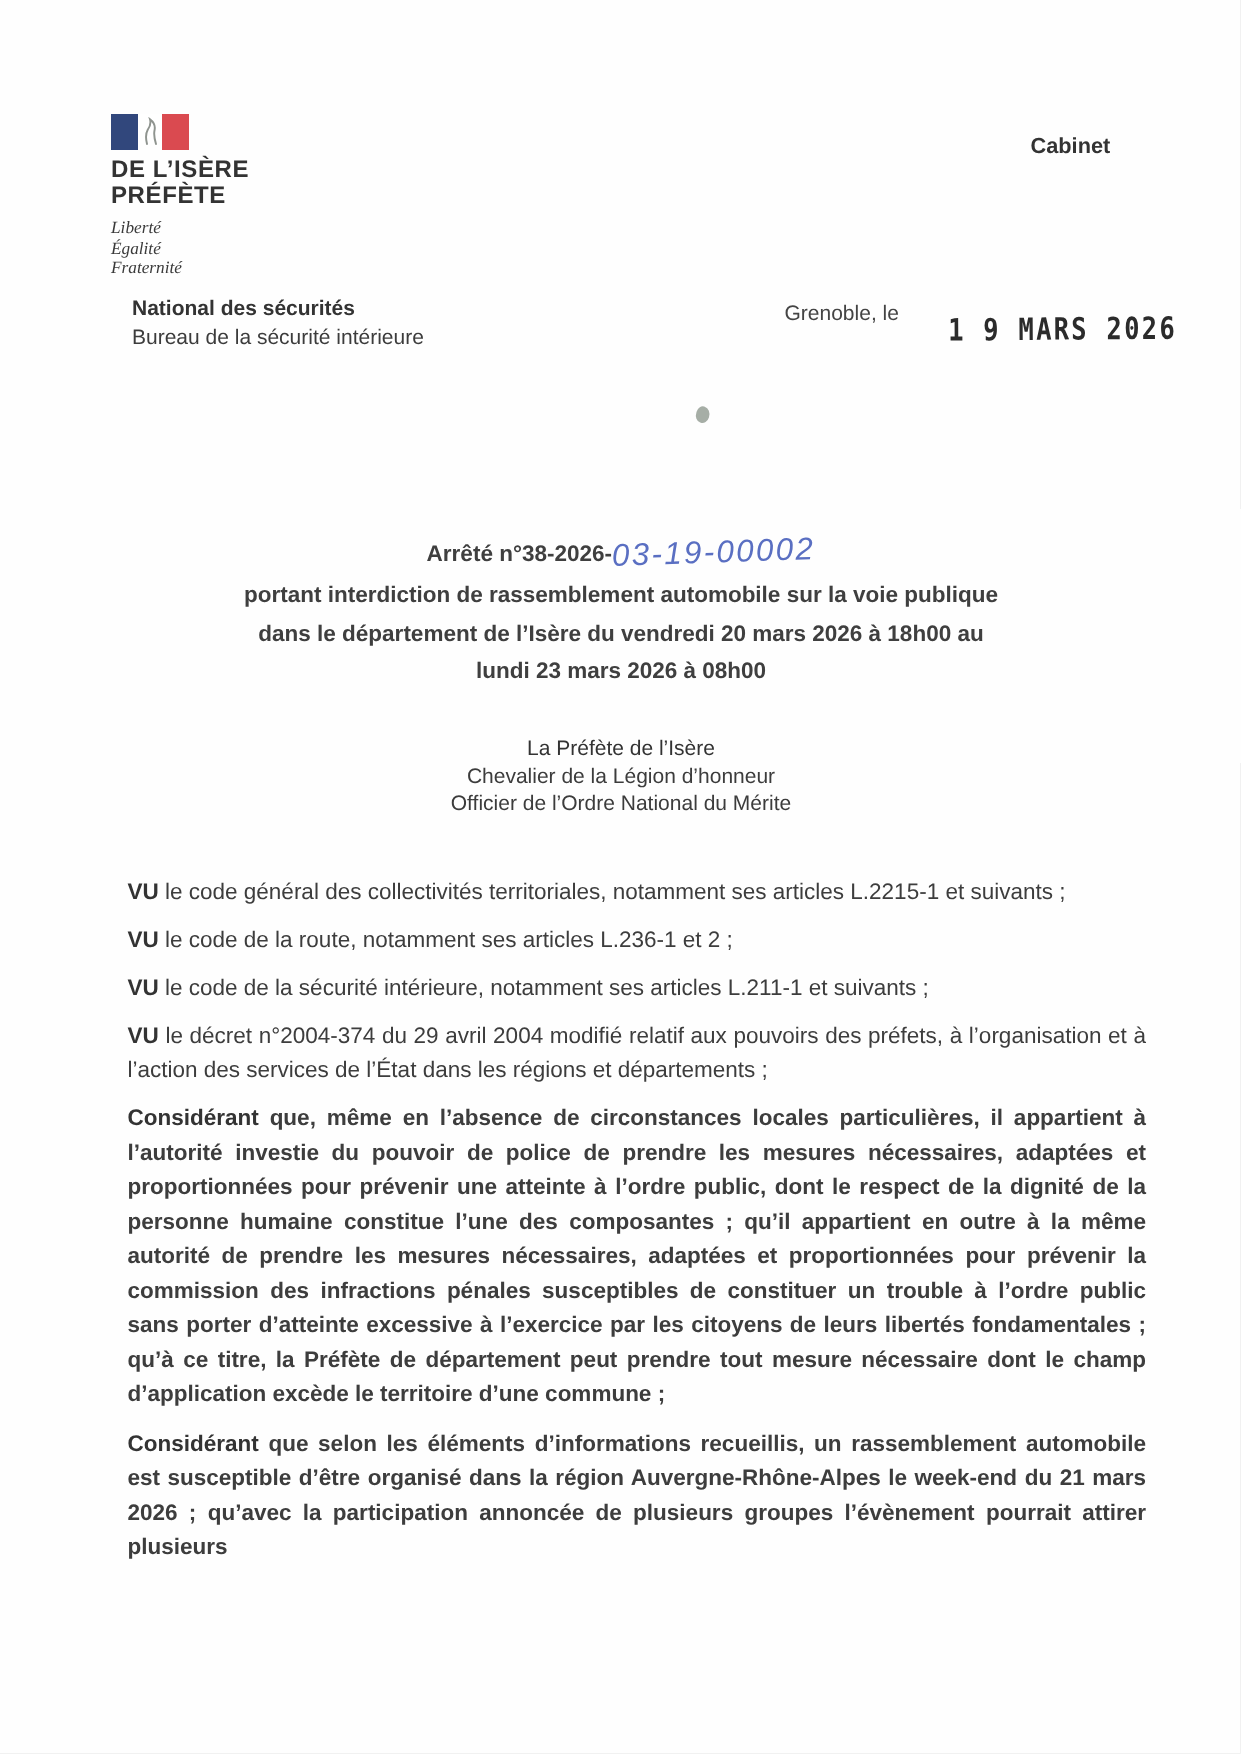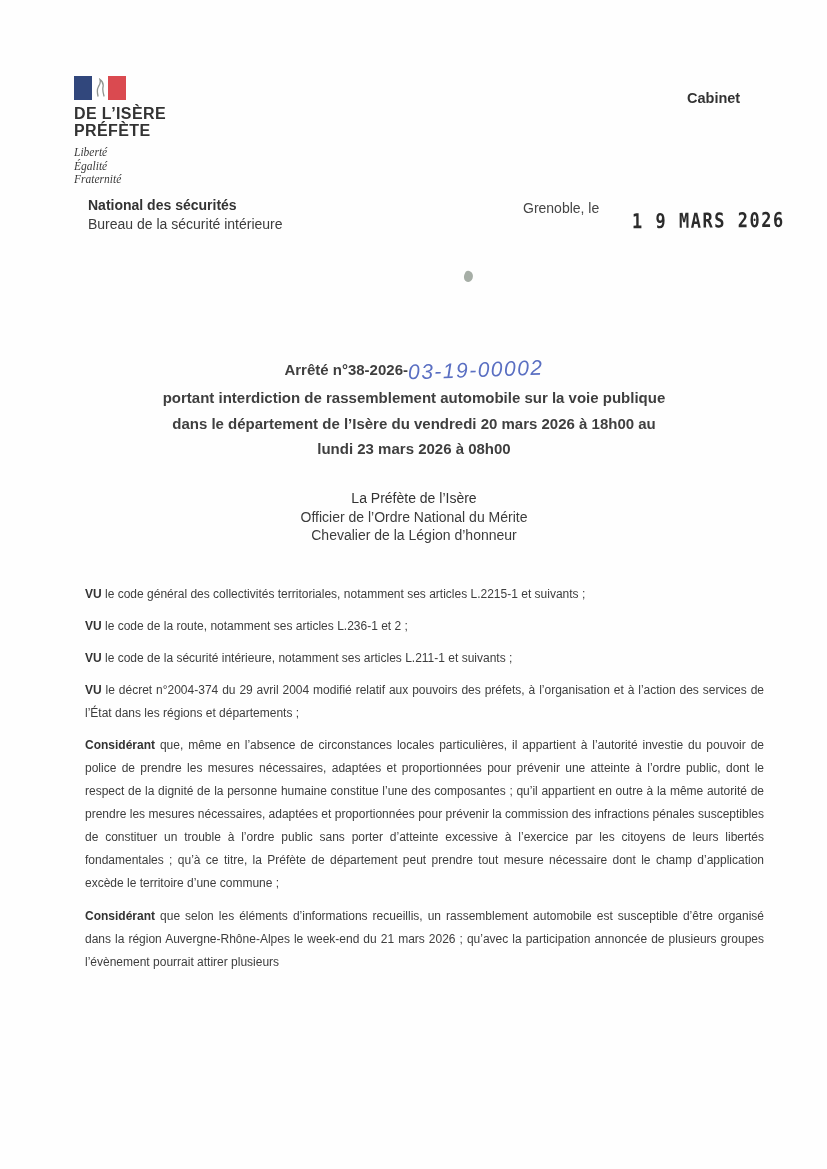--- a/index.html
+++ b/index.html
@@ -46,24 +46,24 @@
   .handwritten{
     display:inline-block;font-style:italic;font-size:21px;letter-spacing:1.5px;
     font-weight:normal;transform:rotate(-2deg) translateY(-1px);vertical-align:middle;
   }
 
   
   .signatory{position:absolute;left:74px;top:489px;width:680px;text-align:center;font-size:14px;line-height:18.5px;color:#3c3c3c;}
   .signatory .l1{font-weight:normal;color:#333;}
 
   
-  .bodytext{position:absolute;left:85px;top:583px;width:679px;font-size:12px;color:#3d3d3d;}
+  .bodytext{position:absolute;left:85px;top:583px;width:679px;font-size:15px;color:#3d3d3d;}
   .para{margin:0 0 9px 0;line-height:23px;text-align:justify;}
   .para strong{color:#333;}
-  .para.considerant{margin-bottom:10px;}
+  .para.considerant{margin-bottom:10px;font-weight:bold;}
 </style>
 </head>
 <body>
 
 <div class="page">
 
   <div class="logo">
     <div class="flag">
       <div class="blue" style="background: rgb(49, 71, 124);"></div>
       <div class="white">
@@ -100,22 +100,22 @@
     <div class="l1">
       <span>Arrêté n°38-2026-</span><span class="handwritten" style="color: rgb(90, 111, 194);">03-19-00002</span>
     </div>
     <div class="lx">portant interdiction de rassemblement automobile sur la voie publique</div>
     <div class="lx">dans le département de l’Isère du vendredi 20 mars 2026 à 18h00 au</div>
     <div class="lx">lundi 23 mars 2026 à 08h00</div>
   </div>
 
   <div class="signatory">
     <div class="l1">La Préfète de l’Isère</div>
+    <div>Chevalier de la Légion d’honneur</div>
     <div>Officier de l’Ordre National du Mérite</div>
-    <div>Chevalier de la Légion d’honneur</div>
   </div>
 
   <div class="bodytext">
 
     <p class="para"><strong>VU</strong><span> le code général des collectivités territoriales, notamment ses articles L.2215-1 et suivants ;</span></p>
 
 
     <p class="para"><strong>VU</strong><span> le code de la route, notamment ses articles L.236-1 et 2 ;</span></p>
 
     <p class="para"><strong>VU</strong><span> le code de la sécurité intérieure, notamment ses articles L.211-1 et suivants ;</span></p>

